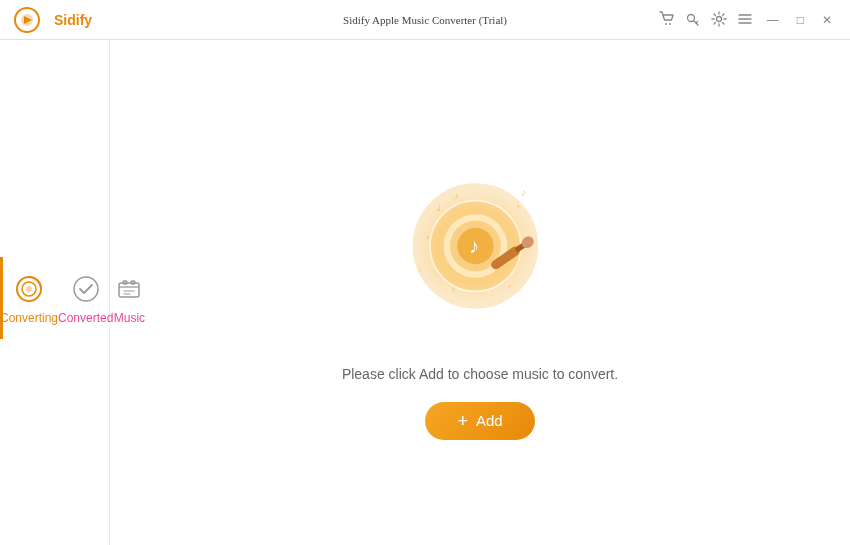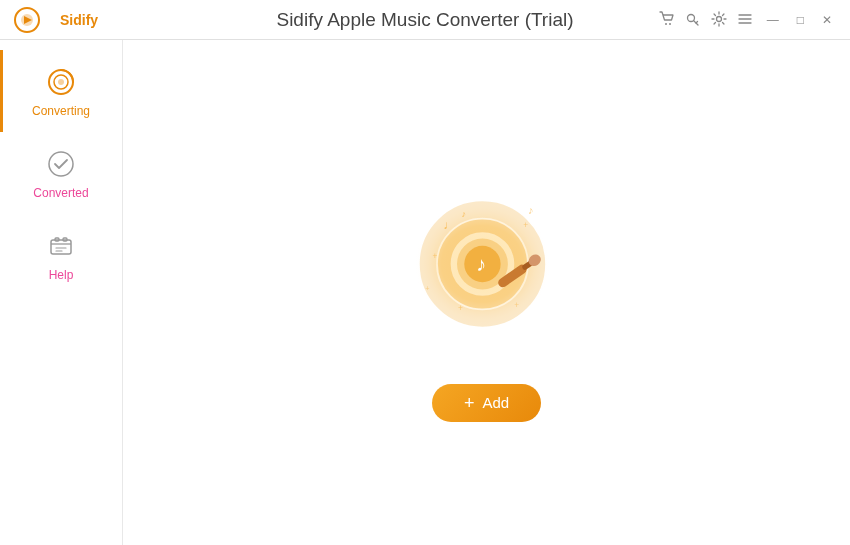--- a/index.html
+++ b/index.html
@@ -17,41 +17,42 @@
       height: 40px;
       background: #fff;
       display: flex;
       align-items: center;
       border-bottom: 1px solid #e0e0e0;
       position: relative;
     }
     .title-bar-logo {
       display: flex;
       align-items: center;
-      gap: 20px;
+      gap: 14px;
       padding-left: 14px;
       width: 110px;
     }
     .logo-icon {
       width: 26px;
       height: 26px;
     }
     .logo-text {
       font-size: 14px;
       font-weight: 600;
       color: #e8890a;
     }
     .title-bar-title {
       flex: 1;
       text-align: center;
-      font-size: 19px;
+      font-size: 11px;
       color: #444;
       position: absolute;
       left: 50%;
       transform: translateX(-50%);
+      font-family: Liberation Serif, serif;
     }
     .title-bar-controls {
       display: flex;
       align-items: center;
       gap: 10px;
       padding-right: 14px;
       margin-left: auto;
     }
     .title-bar-controls .ctrl-icon {
       font-size: 14px;
@@ -61,25 +62,24 @@
     }
 
     
     .main-layout {
       display: flex;
       height: 505px;
     }
 
     
     .sidebar {
-      width: 123px;
+      width: 110px;
       background: #fff;
       border-right: 1px solid #e8e8e8;
       display: flex;
-      flex-direction: column;
       align-items: center;
       padding-top: 10px;
     }
     .sidebar-item {
       display: flex;
       flex-direction: column;
       align-items: center;
       padding: 16px 0 14px;
       width: 100%;
       cursor: pointer;
@@ -242,21 +242,21 @@
     <div class="sidebar-item">
       <div class="sidebar-icon">
         <svg width="32" height="32" viewBox="0 0 32 32" fill="none">
           <rect x="6" y="10" width="20" height="14" rx="2" stroke="#999" stroke-width="1.5" fill="none"></rect>
           <path d="M6 14h20" stroke="#999" stroke-width="1.3"></path>
           <rect x="10" y="8" width="4" height="3" rx="1" stroke="#999" stroke-width="1.3" fill="none"></rect>
           <rect x="18" y="8" width="4" height="3" rx="1" stroke="#999" stroke-width="1.3" fill="none"></rect>
           <path d="M11 18h10M11 21h6" stroke="#999" stroke-width="1.2" stroke-linecap="round"></path>
         </svg>
       </div>
-      <span class="sidebar-item-label">Help</span>
+      <span class="sidebar-item-label">Music</span>
     </div>
 
 
   </div>
 
   <div class="content-area">
 
     <div class="music-illustration">
       <svg width="220" height="200" viewBox="0 0 220 200" xmlns="http://www.w3.org/2000/svg">
 
@@ -284,20 +284,21 @@
         <text x="82" y="48" font-size="10" fill="#f5a623" opacity="0.6">♪</text>
         <text x="50" y="95" font-size="9" fill="#f5a623" opacity="0.5">+</text>
         <text x="150" y="60" font-size="9" fill="#f5a623" opacity="0.5">+</text>
         <text x="78" y="152" font-size="9" fill="#f5a623" opacity="0.5">+</text>
         <text x="140" y="148" font-size="9" fill="#f5a623" opacity="0.4">+</text>
         <text x="42" y="130" font-size="8" fill="#f5a623" opacity="0.4">+</text>
         <text x="155" y="45" font-size="12" fill="#f5a623" opacity="0.5">♪</text>
       </svg>
     </div>
 
+    <p class="prompt-text">Please click Add to choose music to convert.</p>
 
     <button class="add-button">
       <span style="font-size:18px; font-weight:300; line-height:1;">+</span>
       <span>Add</span>
     </button>
 
   </div>
 
 </div>
 

